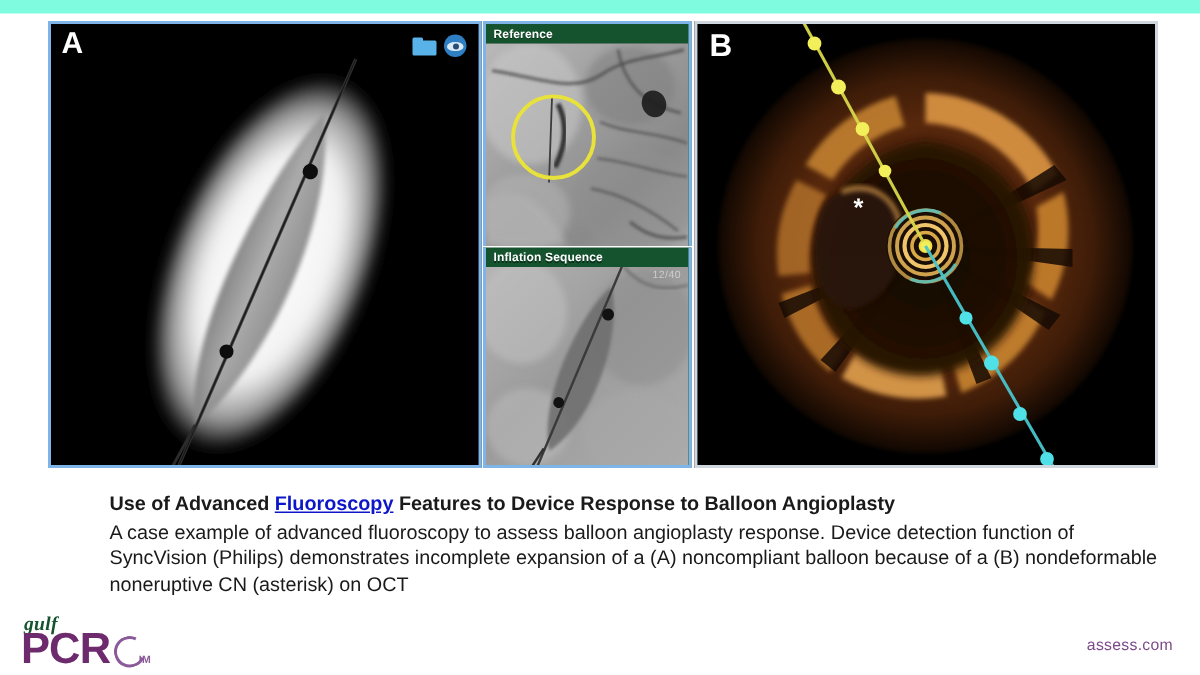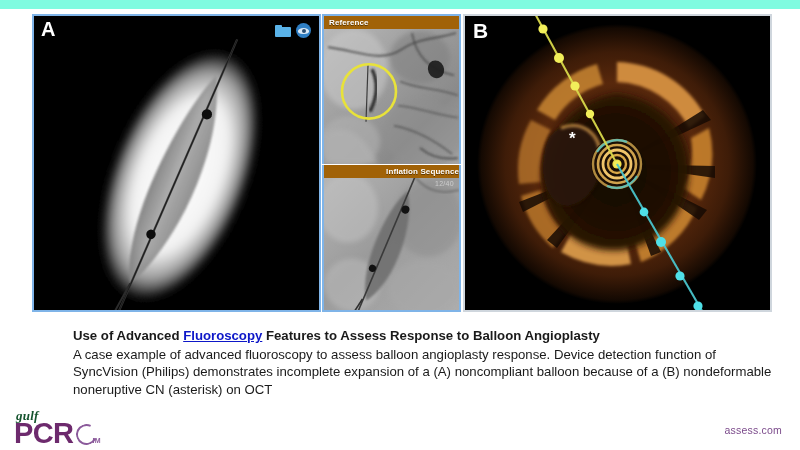--- a/index.html
+++ b/index.html
@@ -76,23 +76,23 @@
     width: 4px; height: 4px; background: #2a4f74; border-radius: 50%;
   }
 
   
   .balloon-stage {
     position: absolute; left: 0; top: 0; width: 100%; height: 100%;
   }
 
   
   #panel-ref  { left: 322px; top: 14px;  width: 139px; height: 150px; }
-  #panel-infl { left: 322px; top: 165px; width: 139px; height: 147px; text-align: right; }
+  #panel-infl { left: 322px; top: 165px; width: 139px; height: 147px; }
   .side-panel {
-    background: #a16207;
+    background: #14532d;
     border-left: 2px solid #7fb4e8;
     border-right: 2px solid #7fb4e8;
     overflow: hidden;
   }
   #panel-ref  { border-top: 2px solid #7fb4e8; }
   #panel-infl { border-bottom: 2px solid #7fb4e8; }
   .side-title {
     height: 13px; line-height: 13px;
     padding-left: 5px;
     color: #ffffff; font-size: 8px; font-weight: bold;
@@ -414,21 +414,21 @@
       </g>
     </g>
   </svg>
 
   <div class="corner-letter">B</div>
 </div>
 
 <div class="oct-asterisk">*</div>
 
 <div class="caption">
-  <span class="caption-title"><span>Use of Advanced </span><a class="caption-link" href="#">Fluoroscopy</a><span> Features to Assess Response to Balloon Angioplasty</span></span>
+  <span class="caption-title"><span>Use of Advanced </span><a class="caption-link" href="#">Fluoroscopy</a><span> Features to Device Response to Balloon Angioplasty</span></span>
   <span class="caption-body">A case example of advanced fluoroscopy to assess balloon angioplasty response. Device detection function of SyncVision (Philips) demonstrates incomplete expansion of a (A) noncompliant balloon because of a (B) nondeformable noneruptive CN (asterisk) on OCT</span>
 </div>
 
 <div class="logo">
   <div class="logo-gulf">gulf</div>
   <div class="logo-row">
     <span class="logo-pcr">PCR</span>
     <span class="logo-gim">
       <span class="ring"></span>
       <span class="gim-text">IM</span>

